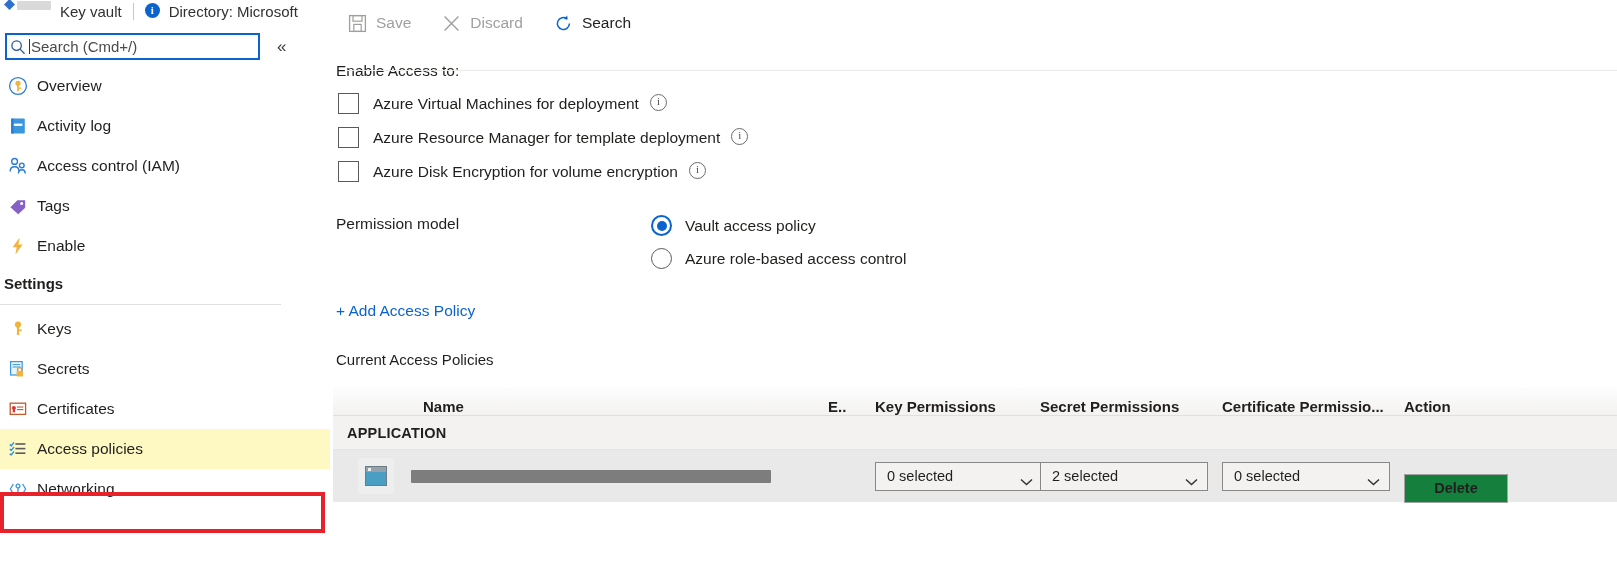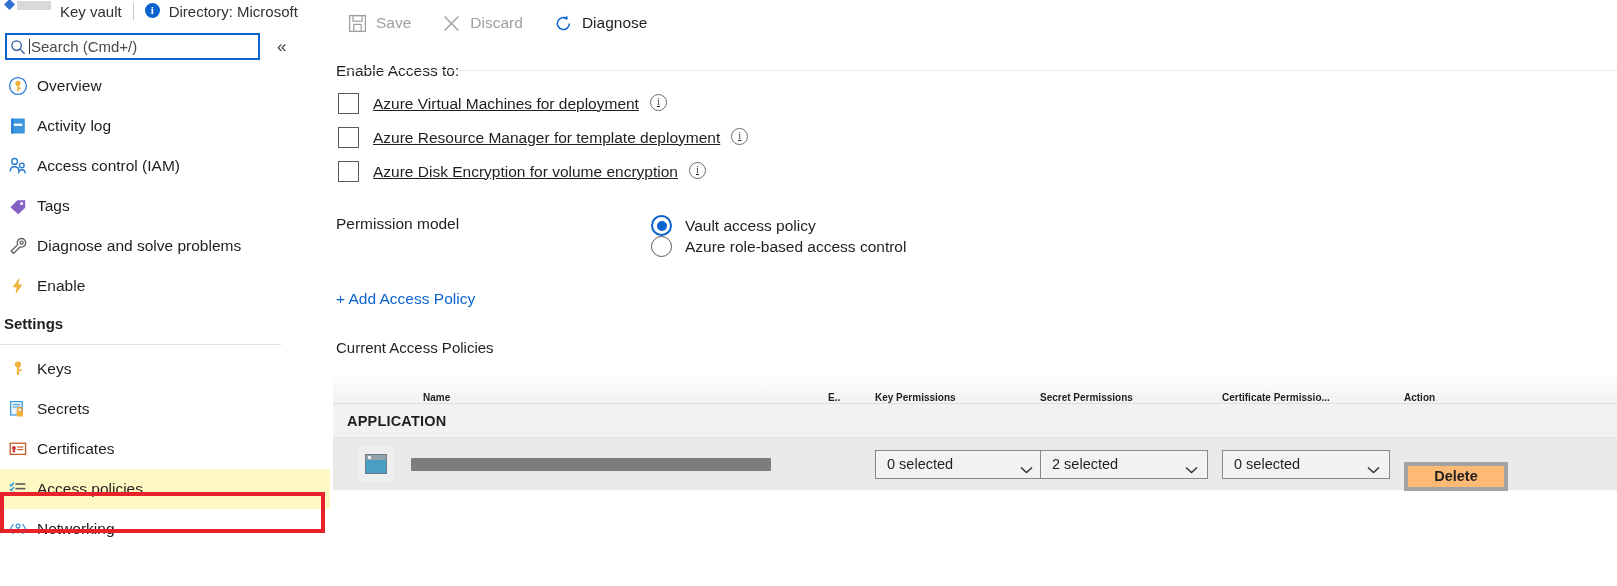--- a/index.html
+++ b/index.html
@@ -107,36 +107,36 @@
   .tb-btn.enabled{color:#201f1e;}
   .tb-ico{width:21px;height:21px;display:flex;align-items:center;justify-content:center;}
   .tb-rule{
     position:absolute;left:17px;top:70px;width:1500px;height:1px;background:#edebe9;
   }
 
   .sect{padding-left:3px;}
   .lbl-enable{
     font-size:15.5px;color:#201f1e;margin:16px 0 0 3px;
   }
-  .cbrow{display:flex;align-items:center;margin-top:13px;margin-left:5px;text-decoration:underline;}
+  .cbrow{display:flex;align-items:center;margin-top:13px;margin-left:5px;}
   .cbox{
     width:21px;height:21px;border:1.6px solid #5a5a5a;background:#fff;
     box-sizing:border-box;margin-right:14px;flex:0 0 21px;cursor:pointer;
   }
   .cblabel{font-size:15.5px;color:#201f1e;white-space:nowrap;}
   .iinfo{
     display:inline-block;width:15px;height:15px;border-radius:50%;
     border:1.3px solid #6b6b6b;color:#4d4d4d;font-size:11px;text-align:center;
     line-height:13px;margin-left:11px;font-family:"Liberation Serif",serif;
     vertical-align:middle;position:relative;top:-1px;cursor:pointer;
   }
 
   .permrow{display:flex;margin-top:33px;}
   .permlabel{font-size:15.5px;color:#201f1e;width:315px;flex:0 0 315px;padding-left:3px;}
-  .radios{display:flex;flex-direction:column;gap:0;}
+  .radios{display:flex;flex-direction:column;gap:12px;}
   .radrow{display:flex;align-items:center;cursor:pointer;}
   .radio{
     width:21px;height:21px;border-radius:50%;border:1.6px solid #5a5a5a;
     box-sizing:border-box;margin-right:13px;flex:0 0 21px;
     display:flex;align-items:center;justify-content:center;background:#fff;
   }
   .radio.on{border:2px solid #0b63ce;}
   .radio.on::after{
     content:"";width:10px;height:10px;border-radius:50%;background:#0b63ce;display:block;
   }
@@ -148,21 +148,21 @@
   }
   .curlabel{margin-top:31px;margin-left:3px;font-size:15px;color:#201f1e;}
 
   
   .tbl{margin-top:20px;width:1287px;position:relative;}
   .thead{
     display:flex;align-items:flex-end;height:27px;
     background:linear-gradient(#fdfdfd,#f3f2f1);
     border-bottom:1px solid #e1dfdd;
   }
-  .th{font-size:10px;font-weight:bold;color:#201f1e;white-space:nowrap;}
+  .th{font-size:15px;font-weight:bold;color:#201f1e;white-space:nowrap;}
   .th-name{width:495px;flex:0 0 495px;padding-left:90px;box-sizing:border-box;}
   .th-e{width:47px;flex:0 0 47px;}
   .th-key{width:165px;flex:0 0 165px;}
   .th-secret{width:182px;flex:0 0 182px;}
   .th-cert{width:182px;flex:0 0 182px;}
   .th-action{width:110px;flex:0 0 110px;}
 
   .grouprow{
     height:34px;display:flex;align-items:center;
     background:#f3f2f1;border-bottom:1px solid #e6e4e2;
@@ -200,21 +200,21 @@
   .cell-act{width:110px;flex:0 0 110px;}
 
   .dd{
     width:168px;height:29px;border:1px solid #8a8886;background:#f3f2f1;
     display:flex;align-items:center;justify-content:space-between;
     padding:0 9px 0 11px;box-sizing:border-box;cursor:pointer;
   }
   .dd-text{font-size:14.5px;color:#201f1e;}
   .chev{width:13px;height:8px;}
   .delbtn{
-    width:104px;height:29px;border:4px solid #a3a3a3;background:#fdba74;
+    width:104px;height:29px;border:1px solid #a3a3a3;background:#15803d;
     display:flex;align-items:center;justify-content:center;cursor:pointer;
     font-size:14.5px;font-weight:bold;color:#201f1e;box-sizing:border-box;margin-top:24px;
   }
 </style>
 </head>
 <body>
 
 <div class="page">
 
   <div class="sidebar">
@@ -284,29 +284,20 @@
       <div class="navitem">
         <span class="navicon">
           <svg width="20" height="20" viewBox="0 0 20 20">
             <path d="M2.4 11.2 L9.4 4.2 L17.2 4.2 L17.2 11.8 L10.2 18.2 Z" fill="#8661c5"></path>
             <circle cx="13.6" cy="7.6" r="1.5" fill="#fff"></circle>
           </svg>
         </span>
         <span class="navlabel">Tags</span>
       </div>
 
-      <div class="navitem">
-        <span class="navicon">
-          <svg width="20" height="20" viewBox="0 0 20 20">
-            <path d="M13.6 2.4a4.4 4.4 0 0 0-4 6.2l-6.4 6.4 2.4 2.4 6.4-6.4a4.4 4.4 0 1 0 1.6-8.6z" fill="none" stroke="#5a5a5a" stroke-width="1.3"></path>
-            <circle cx="13.6" cy="6.6" r="1.6" fill="none" stroke="#5a5a5a" stroke-width="1.2"></circle>
-          </svg>
-        </span>
-        <span class="navlabel">Diagnose and solve problems</span>
-      </div>
 
       <div class="navitem">
         <span class="navicon">
           <svg width="20" height="20" viewBox="0 0 20 20">
             <path d="M11.6 1.6 4.6 11.2 h4.1 l-1.3 7.2 7.2-9.9 h-4.2z" fill="#f2b33d"></path>
           </svg>
         </span>
         <span class="navlabel">Enable</span>
       </div>
 
@@ -405,21 +396,21 @@
         <span>Discard</span>
       </div>
 
       <div class="tb-btn enabled">
         <span class="tb-ico">
           <svg width="19" height="19" viewBox="0 0 19 19">
             <path d="M15.4 9.5a6 6 0 1 1-2.3-4.7" fill="none" stroke="#0b63ce" stroke-width="1.5"></path>
             <path d="M13.3 1.6 L13.5 5.4 L9.8 5.0 z" fill="#0b63ce"></path>
           </svg>
         </span>
-        <span>Diagnose</span>
+        <span>Search</span>
       </div>
     </div>
     <div class="tb-rule"></div>
 
     <div class="sect">
 
       <div class="lbl-enable">Enable Access to:</div>
 
       <div class="cbrow">
         <span class="cbox"></span>

